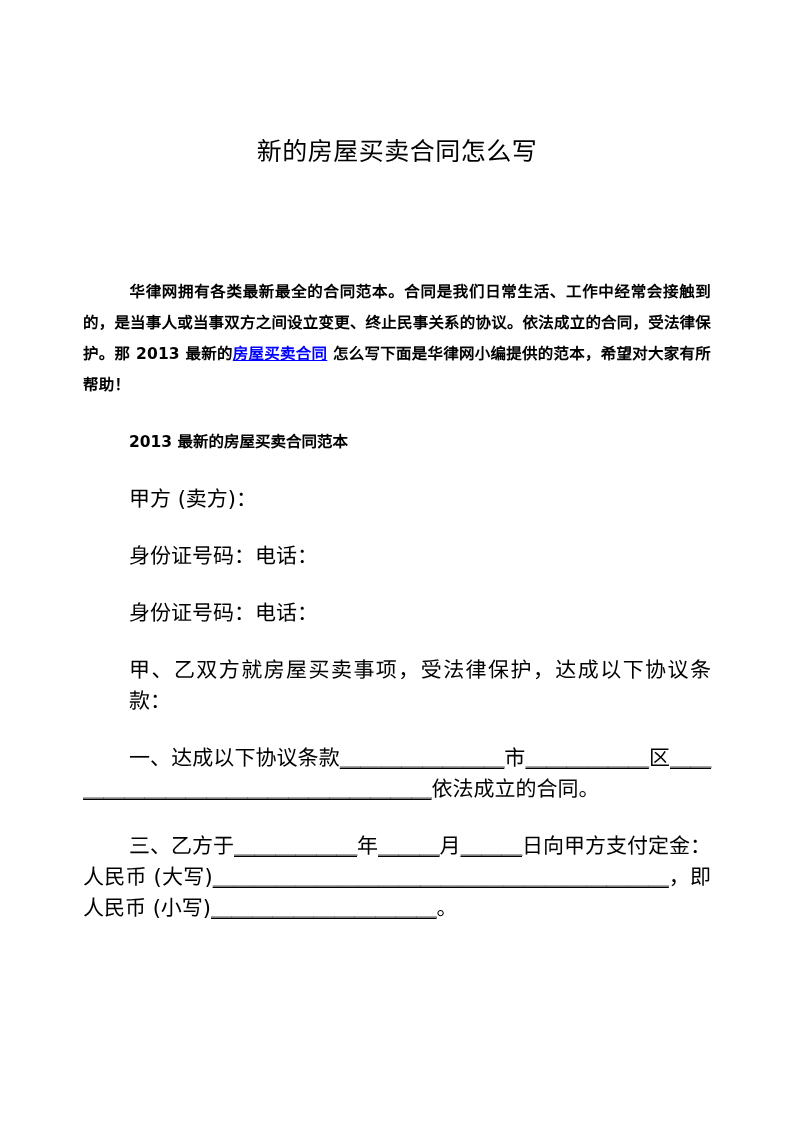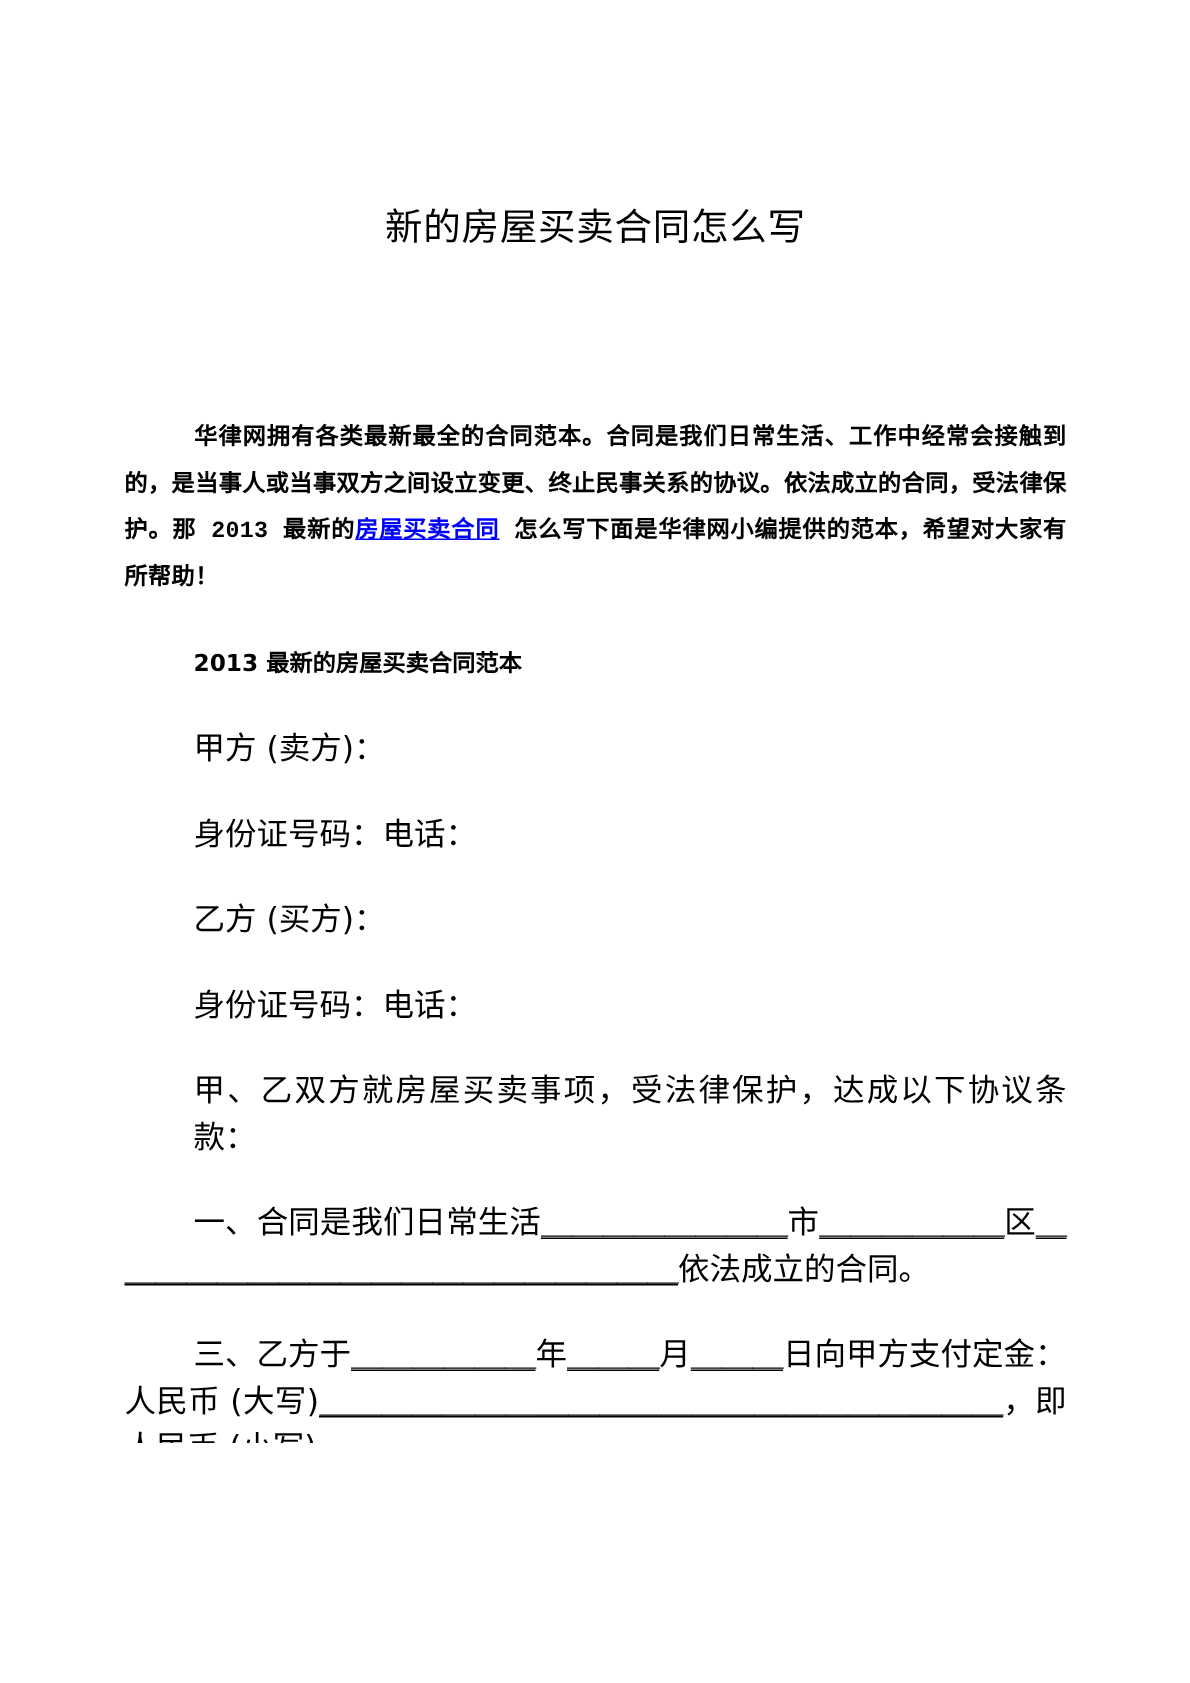--- a/index.html
+++ b/index.html
@@ -49,21 +49,20 @@
   }
   p {
     margin: 0;
     padding: 0;
   }
   .para {
     font-size: 15.5px;
     line-height: 31px;
     text-align: justify;
     text-justify: inter-ideograph;
-    font-family: Liberation Mono, monospace;
   }
   .lead {
     font-weight: bold;
     letter-spacing: 0.2px;
     margin-bottom: 26px;
   }
   .lead .indent {
     display: inline-block;
     width: 46px;
   }
@@ -118,28 +117,27 @@
     <div class="body-block">
 
       <p class="para lead"><span class="indent"></span><span>华律网拥有各类最新最全的合同范本。合同是我们日常生活、工作中经常会接触到的，是当事人或当事双方之间设立变更、终止民事关系的协议。依法成立的合同，受法律保护。那 2013 最新的</span><a class="link" href="#">房屋买卖合同</a><span> 怎么写下面是华律网小编提供的范本，希望对大家有所帮助！</span></p>
 
       <p class="subhead">2013 最新的房屋买卖合同范本</p>
 
       <p class="clause">甲方 (卖方)：</p>
 
       <p class="clause">身份证号码：电话：</p>
 
-      <p class="clause">乙方 (买方)：</p>
 
       <p class="clause">身份证号码：电话：</p>
 
       <p class="clause">甲、乙双方就房屋买卖事项，受法律保护，达成以下协议条款：</p>
 
       <p class="clause wrap">
-        <span>一、</span><span><span>合同是我们日常生活</span><span class="u">＿＿＿＿＿＿＿＿</span><span>市</span><span class="u">＿＿＿＿＿＿</span><span>区</span><span class="u">＿＿＿＿＿＿＿＿＿＿＿＿＿＿＿＿＿＿＿</span><span>依法成立的合同。</span></span>
+        <span>一、</span><span><span>达成以下协议条款</span><span class="u">＿＿＿＿＿＿＿＿</span><span>市</span><span class="u">＿＿＿＿＿＿</span><span>区</span><span class="u">＿＿＿＿＿＿＿＿＿＿＿＿＿＿＿＿＿＿＿</span><span>依法成立的合同。</span></span>
       </p>
 
 
       <p class="clause wrap">
         <span>三、</span><span><span>乙方于</span><span class="u">＿＿＿＿＿＿</span><span>年</span><span class="u">＿＿＿</span><span>月</span><span class="u">＿＿＿</span><span>日向甲方支付定金：人民币 (大写)</span><span class="u">＿＿＿＿＿＿＿＿＿＿＿＿＿＿＿＿＿＿＿＿＿＿</span><span>，即人民币 (小写)</span><span class="u">＿＿＿＿＿＿＿＿＿＿＿</span><span>。</span></span>
       </p>
 
     </div>
   </div>
 

